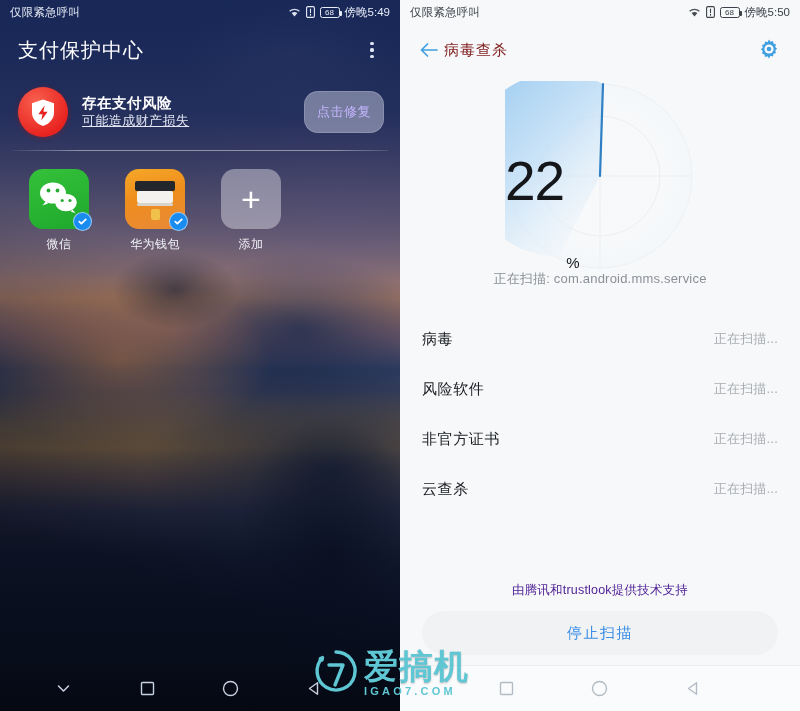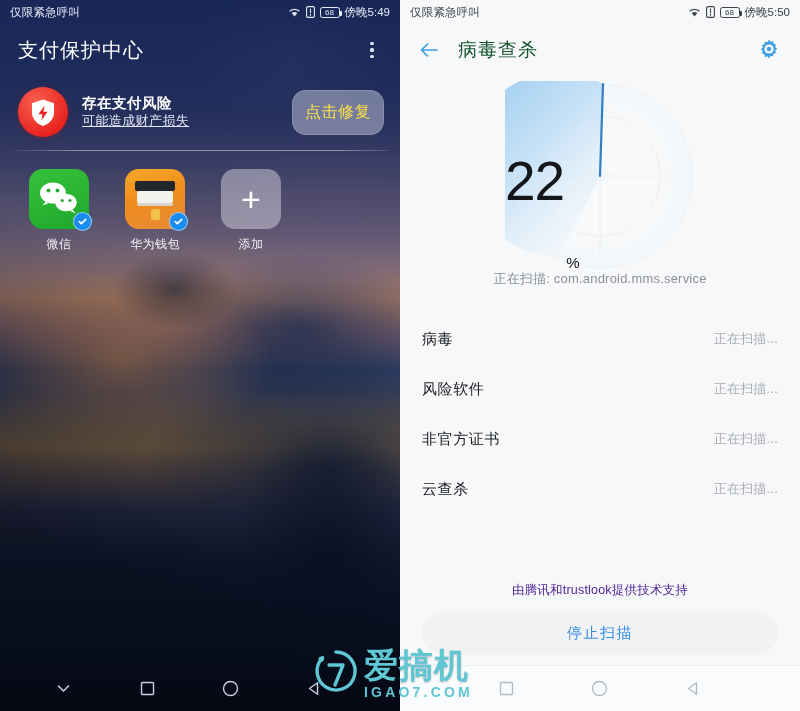--- a/index.html
+++ b/index.html
@@ -98,21 +98,21 @@
     width:50px; height:50px; border-radius:50%;
     background: radial-gradient(circle at 36% 30%, #f8604f, #e8231f 72%);
     display:flex; align-items:center; justify-content:center; flex:0 0 auto;
     box-shadow: 0 1px 5px rgba(170,20,20,.45);
   }
   .risk-txt { margin-left:14px; line-height:1.28; }
   .risk-txt .t1 { color:#ffffff; font-size:14.5px; font-weight:bold; letter-spacing:.5px; }
   .risk-txt .t2 { color:#e3e7f3; font-size:13px; letter-spacing:.4px;text-decoration:underline; }
   .fix-btn {
     margin-left:auto; background: rgba(215,218,235,0.45);
-    color:#fde047; font-size:16px; letter-spacing:.5px;
+    color:#c4b5fd; font-size:13px; letter-spacing:.5px;
     padding: 11px 12px; border-radius: 14px; cursor:pointer;
     border: 1px solid rgba(235,238,250,0.18);
   }
   .divider {
     position:relative; z-index:6; height:1px; margin: 12px 12px 0 12px;
     background: linear-gradient(90deg, rgba(255,255,255,0.05), rgba(255,255,255,0.45) 18%, rgba(255,255,255,0.45) 85%, rgba(255,255,255,0.12));
   }
 
   
   .apps { position:relative; z-index:6; display:flex; padding: 18px 0 0 28px; gap: 34px; }
@@ -138,21 +138,21 @@
     background: linear-gradient(180deg, rgba(4,8,18,0.18), rgba(3,6,14,0.55));
   }
   .lnav .nb { width:34px; height:34px; display:flex; align-items:center; justify-content:center; cursor:pointer; }
 
   
   .phone-right {
     position:relative; width:400px; height:711px; overflow:hidden;
     background:#f7f8f9;
   }
   .rheader { height:52px; display:flex; align-items:center; padding:0 16px 0 14px; background:#f7f8f9; }
-  .rheader .title { color:#14532d; font-size:19px; letter-spacing:1px; margin-left:14px; }
+  .rheader .title { color:#7f1d1d; font-size:15px; letter-spacing:1px; }
   .back-btn, .gear-btn { width:30px; height:30px; display:flex; align-items:center; justify-content:center; cursor:pointer; }
   .gear-btn { margin-left:auto; }
 
   .radar-wrap { position:relative; width:100%; height:200px; display:flex; align-items:center; justify-content:center; }
   .radar { position:relative; width:190px; height:190px; }
   .pct {
     position:absolute; inset:0; display:flex; align-items:center; justify-content:flex-start;
     transform: translateY(5px);
   }
   .pct .num { font-size:55px; font-weight:300; color:#14161a; letter-spacing:-1px;
@@ -184,21 +184,21 @@
   .rnav .nb { width:34px; height:34px; display:flex; align-items:center; justify-content:center; cursor:pointer; }
 
   
   .watermark {
     position:absolute; left:312px; bottom:12px; z-index:30;
     display:flex; align-items:center; gap:4px; pointer-events:none;
   }
   .wm-text { display:flex; flex-direction:column; line-height:1; }
   .wm-cn { font-size:34px; font-weight:bold; color:#5fc6d4; letter-spacing:1px;
            text-shadow:0 1px 2px rgba(0,0,0,.25); }
-  .wm-en { font-size:14px; color:#5fc6d4; letter-spacing:3.2px; margin-top:3px; font-weight:bold; }
+  .wm-en { font-size:11px; color:#5fc6d4; letter-spacing:3.2px; margin-top:3px; font-weight:bold; }
 </style>
 </head>
 <body>
 
 <div class="stage">
 
   <div class="phone-left">
     <div class="wall"></div>
     <div class="wall-overlay"></div>
     <div class="top-scrim"></div>

